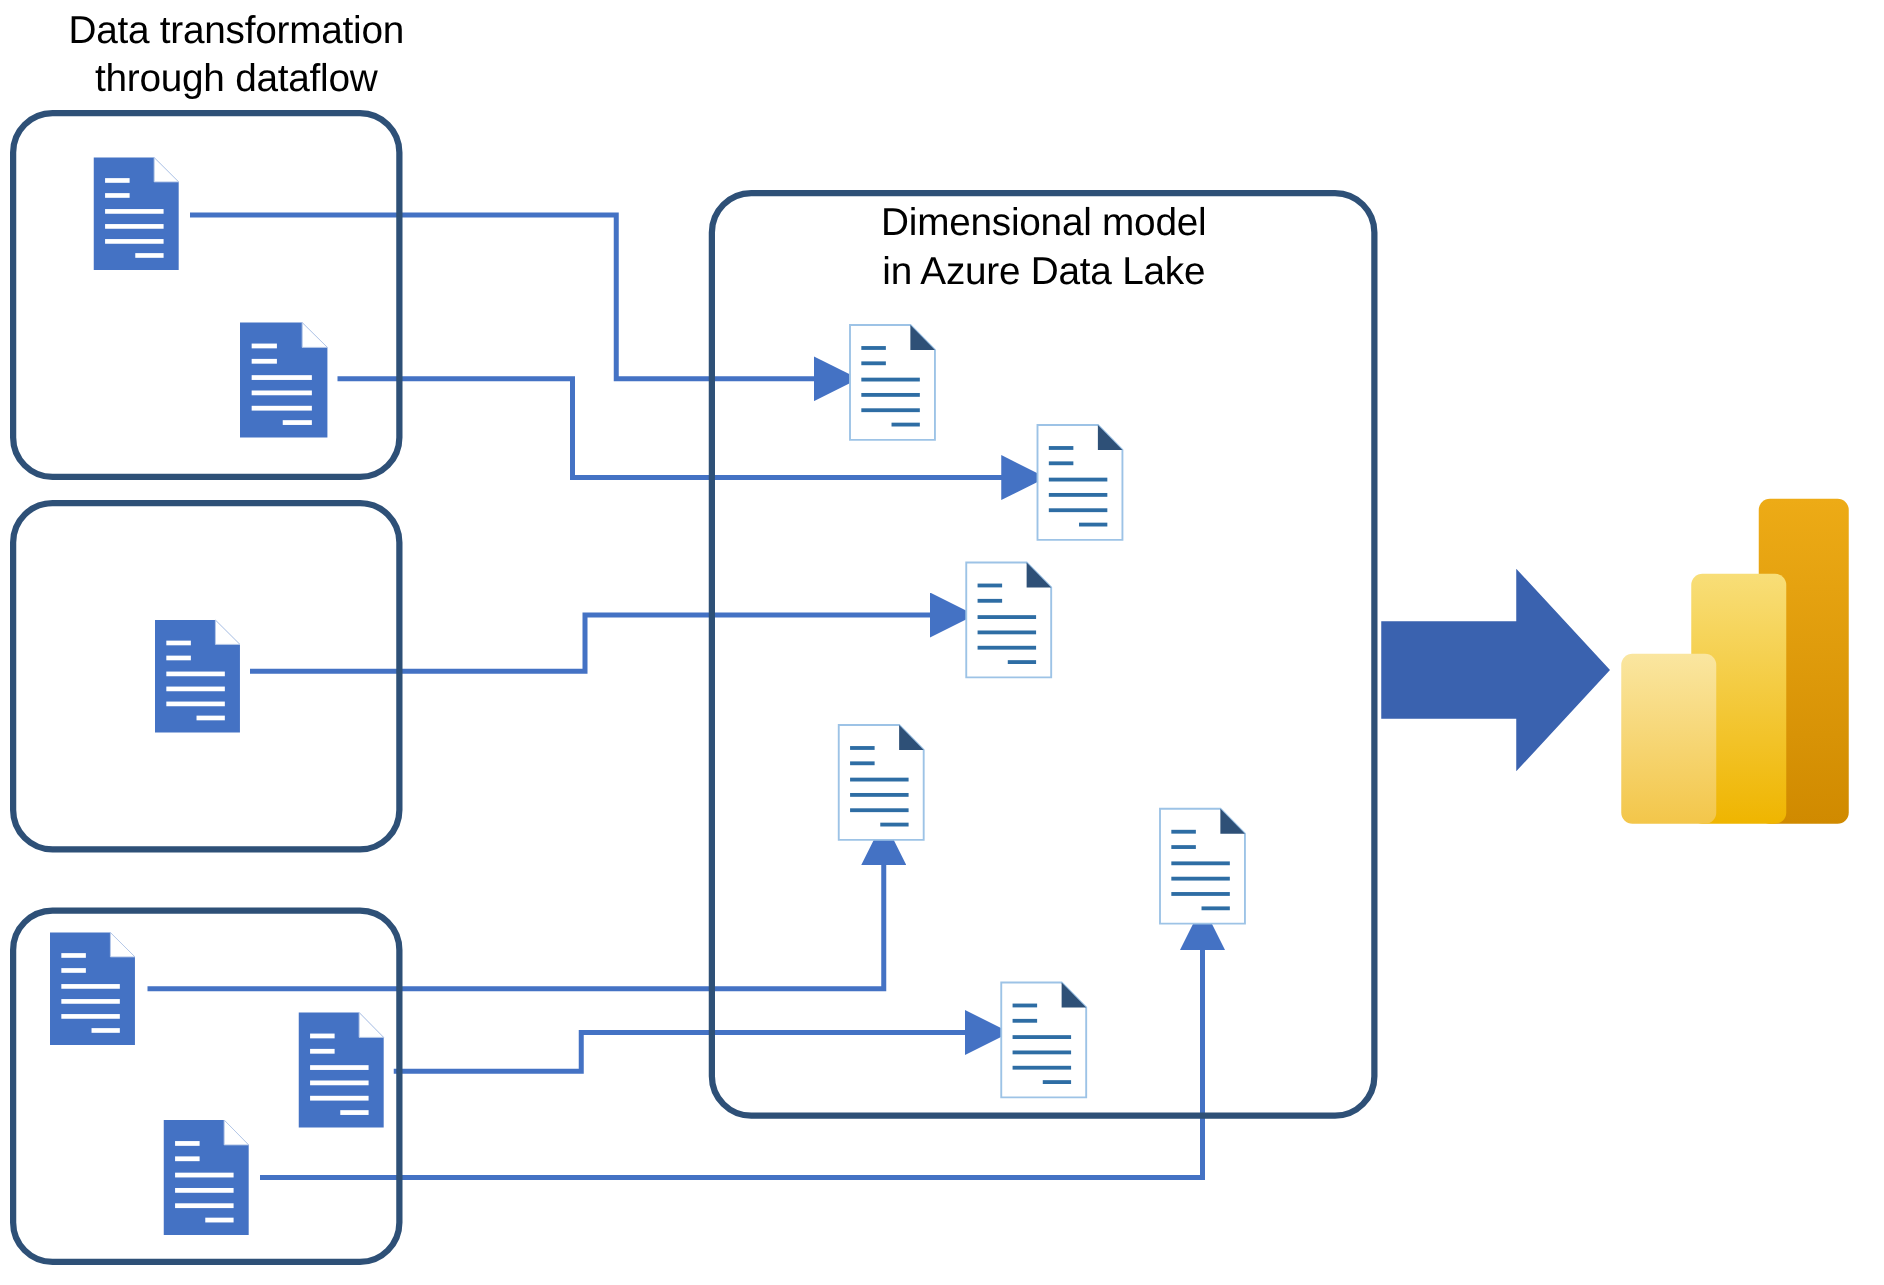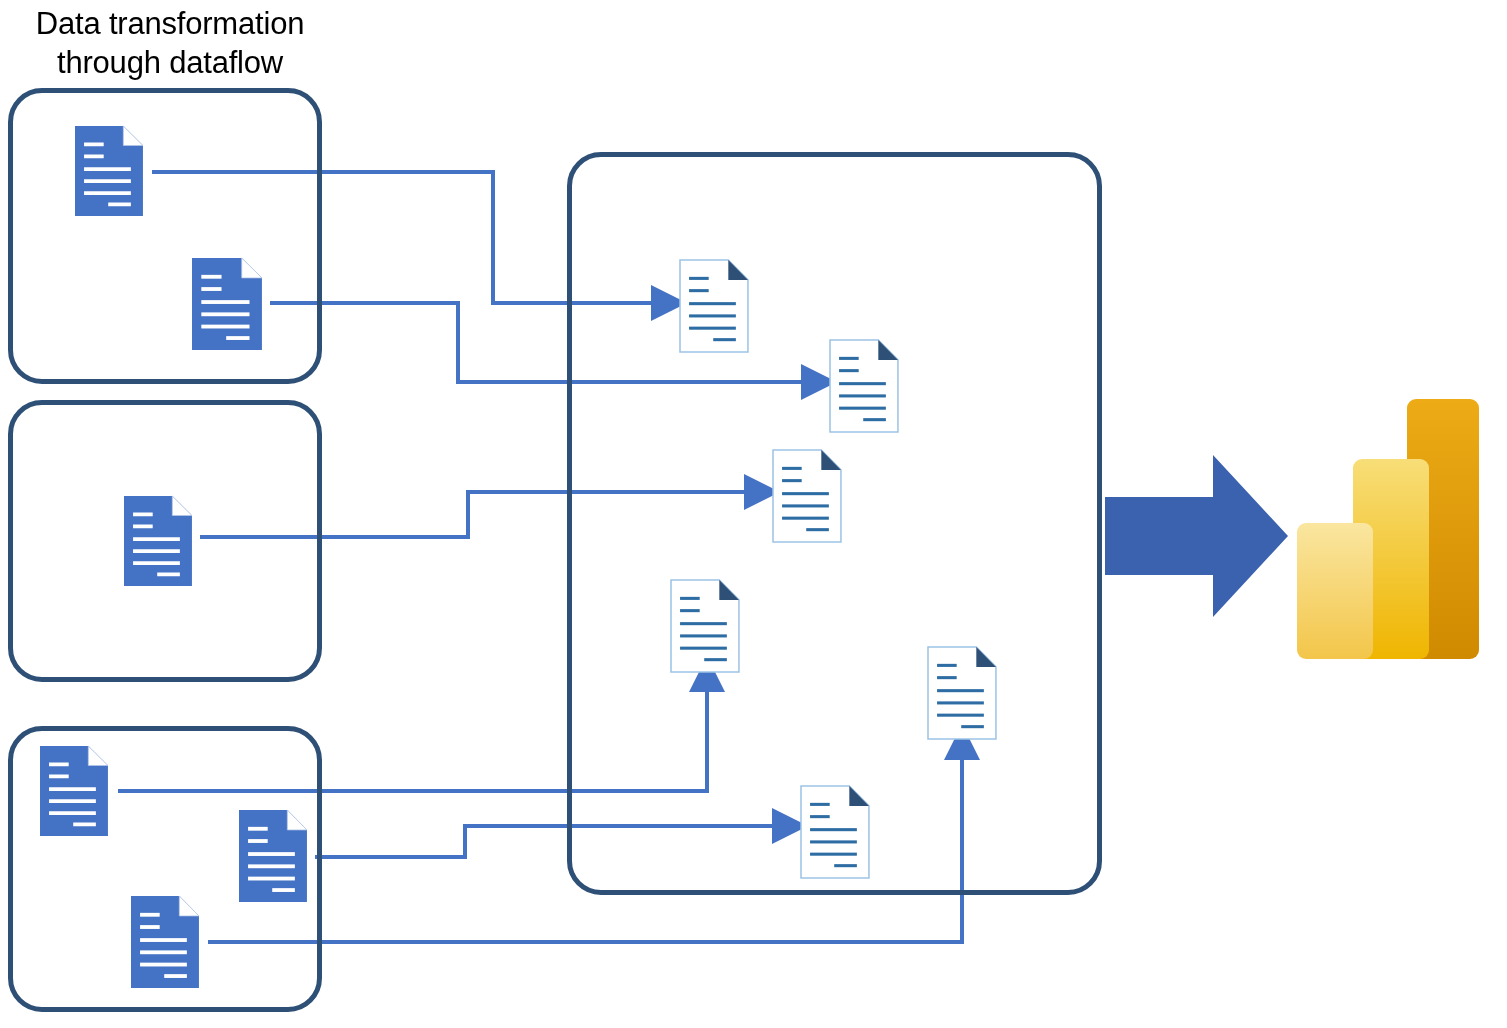--- a/index.html
+++ b/index.html
@@ -23,21 +23,21 @@
     position: absolute;
     color: #000000;
     font-family: "Liberation Sans", sans-serif;
     font-size: 31px;
     line-height: 39px;
     text-align: center;
     white-space: pre-line;
     letter-spacing: -0.2px;
   }
   #source-title {
-    left: 0;
+    left: 19px;
     top: 4px;
     width: 340px;
   }
   #lake-title {
     left: 600px;
     top: 158px;
     width: 470px;
   }
   .group-box {
     position: absolute;
@@ -231,14 +231,16 @@
       </linearGradient>
     </defs>
     <rect x="112" y="4" width="72" height="260" rx="9" fill="url(#pbiBack)"></rect>
     <rect x="58" y="64" width="76" height="200" rx="9" fill="url(#pbiMid)"></rect>
     <rect x="2" y="128" width="76" height="136" rx="9" fill="url(#pbiFront)"></rect>
   </svg>
 
   <div class="title-label" id="source-title">Data transformation
 through dataflow</div>
 
+  <div class="title-label" id="lake-title">Dimensional model
+in Azure Data Lake</div>
 
 </div>
 
 </body></html>

